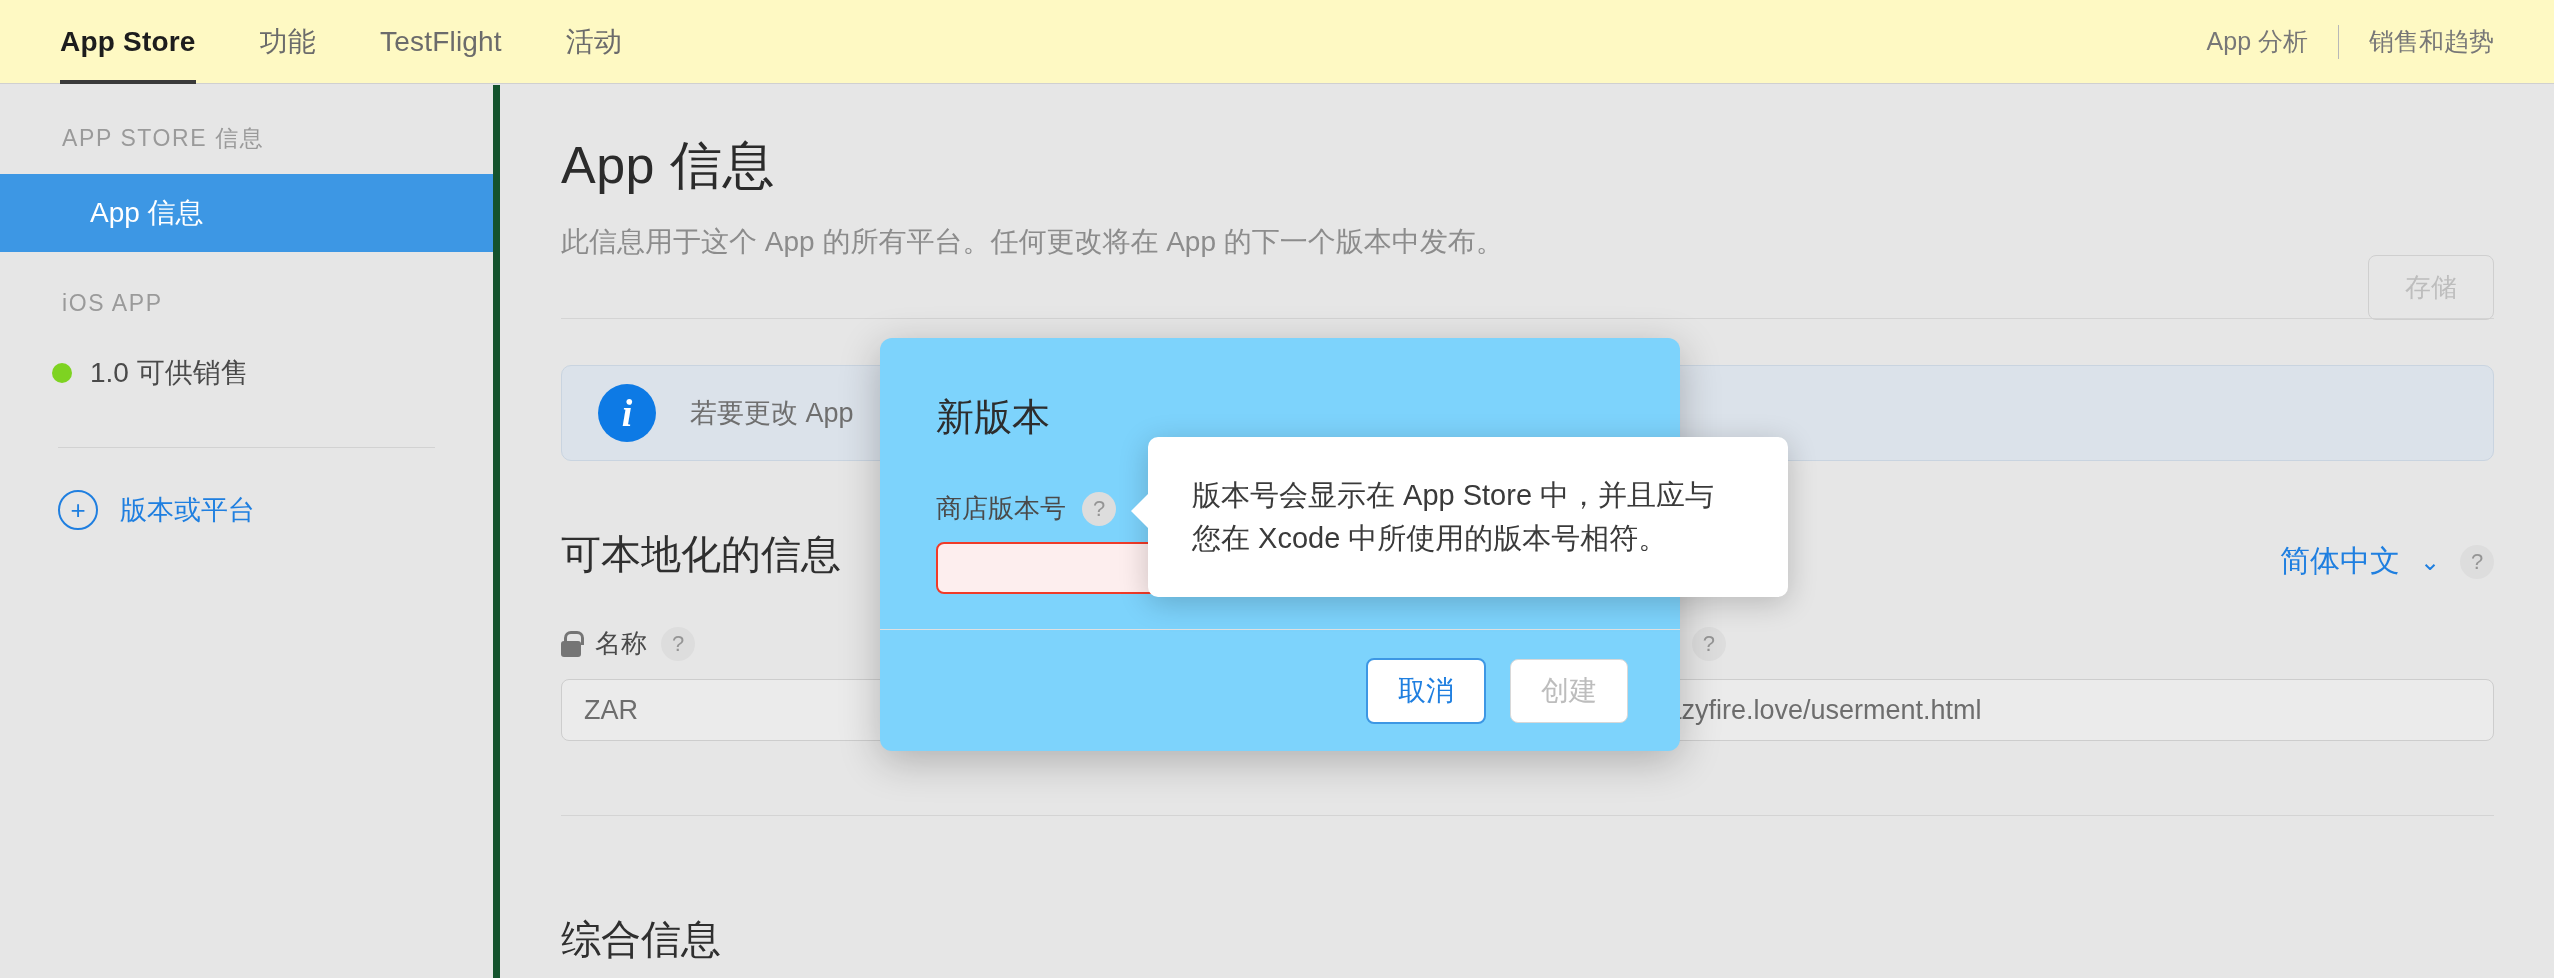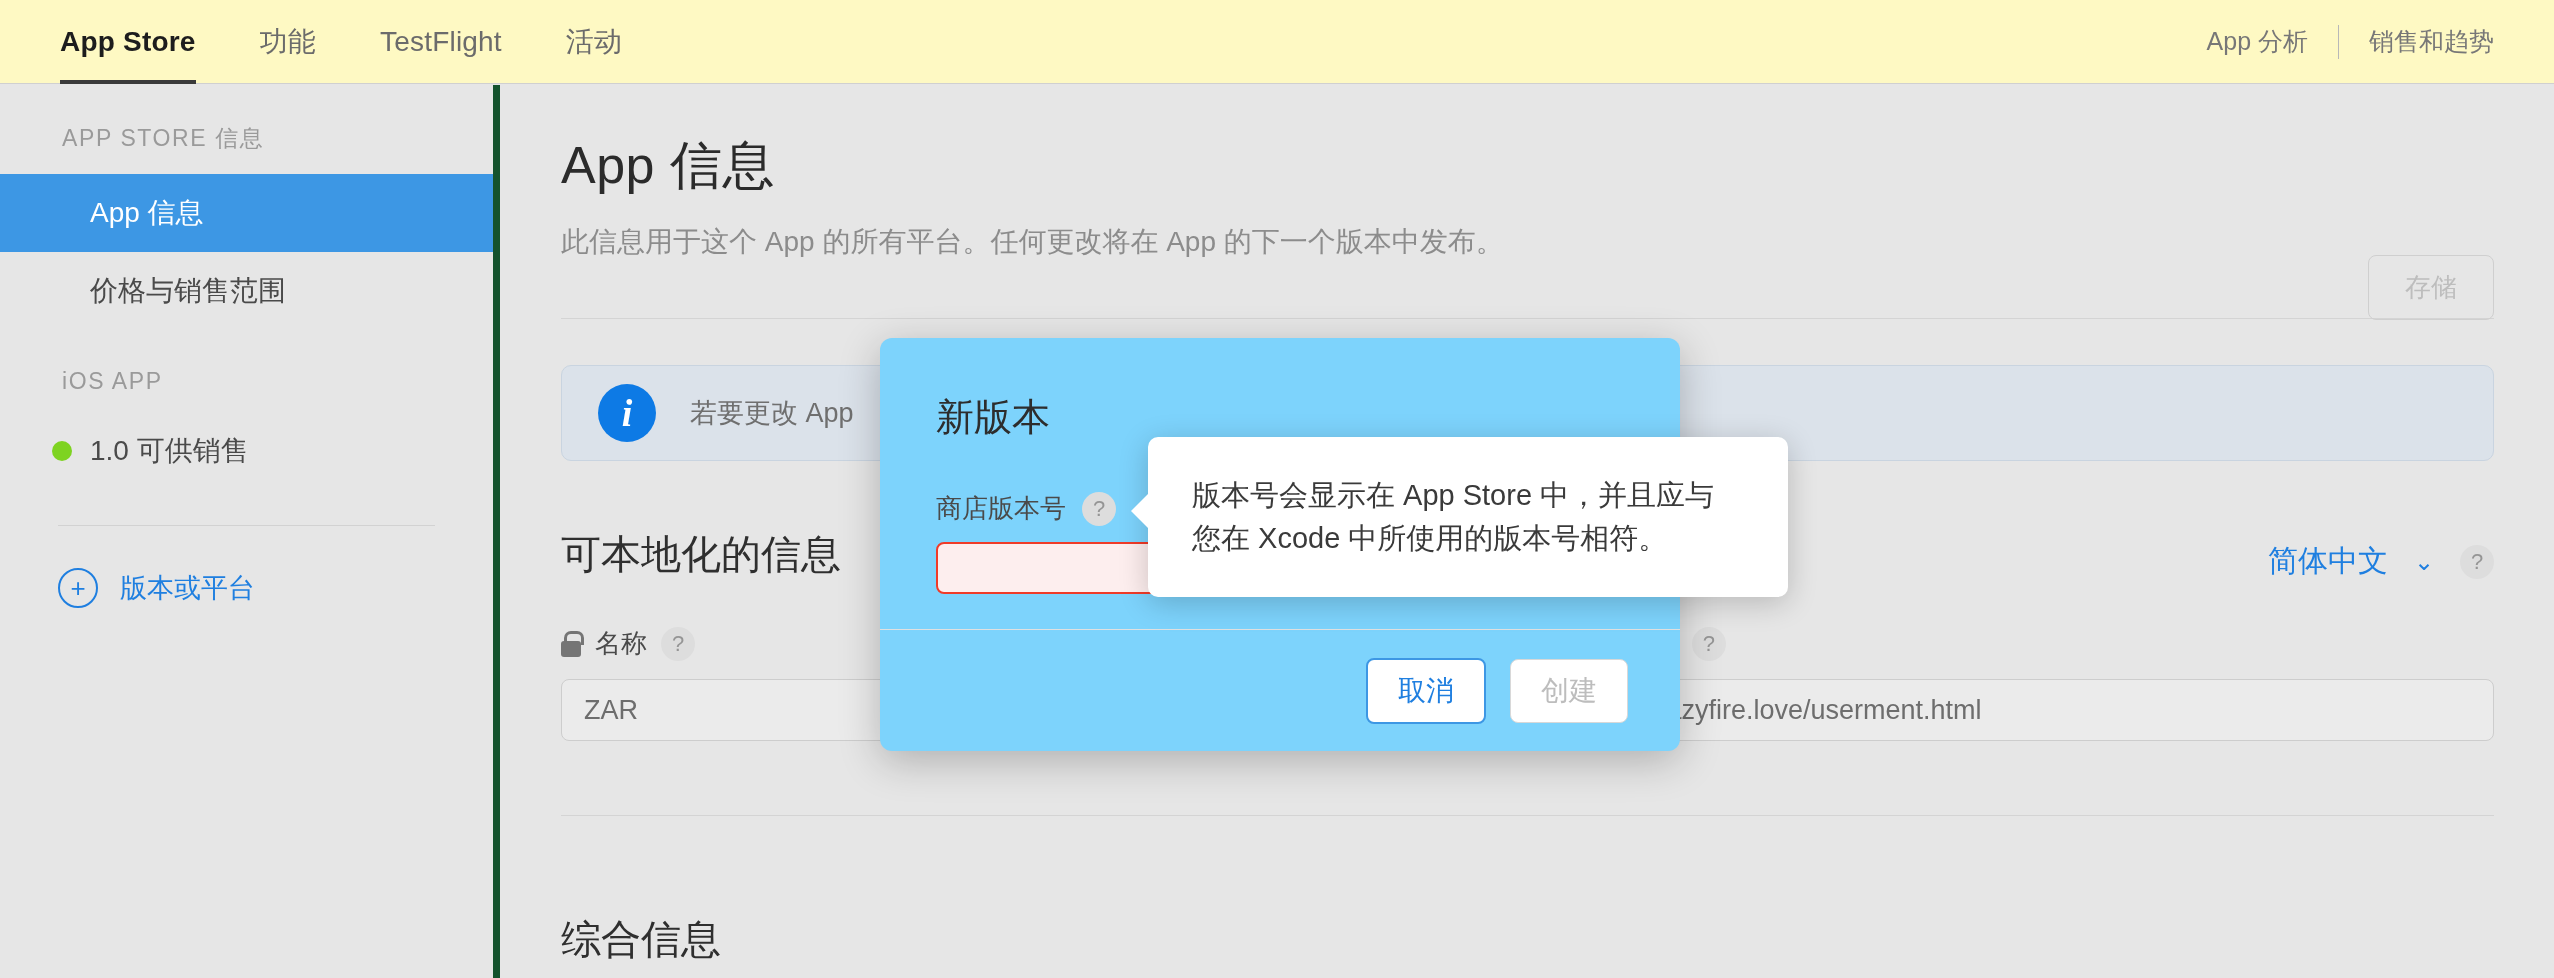--- a/index.html
+++ b/index.html
@@ -89,21 +89,21 @@
     font-size: 38px; font-style: italic; font-family: "Liberation Serif", serif;
     font-weight: bold; flex:none; margin-right: 34px;
   }
   .notice-text { font-size: 27px; color:#6f6f6f; }
 
   .section-head {
     display:flex; align-items:flex-end; justify-content:space-between;
     margin-top: 66px;
   }
   .section-title { font-size: 40px; color:#2f2f2f; }
-  .lang-picker { display:flex; align-items:center; gap: 26px; }
+  .lang-picker { display:flex; align-items:center; gap: 20px; }
   .lang-link { color:#1f7fe0; font-size: 30px; cursor:pointer; }
   .chev { color:#1f7fe0; font-size: 24px; }
   .qmark {
     width:34px; height:34px; border-radius:50%; background:#dddddd; color:#959595;
     font-size: 22px; display:inline-flex; align-items:center; justify-content:center;
     flex:none; cursor:pointer;
   }
 
   .field-row { display:flex; margin-top: 44px; gap: 58px; }
   .field { flex: 1; min-width: 0; }
@@ -198,23 +198,20 @@
       <div class="topright-item">App 分析</div>
       <div class="topright-sep"></div>
       <div class="topright-item">销售和趋势</div>
     </div>
   </div>
 
   <div class="sidebar">
     <div class="side-group-title">APP STORE 信息</div>
     <div class="side-item selected">
       <span>App 信息</span>
-    </div>
-    <div class="side-item">
-      <span>价格与销售范围</span>
     </div>
     <div class="side-group-title">iOS APP</div>
     <div class="side-version">
       <span class="dot"></span>
       <span>1.0 可供销售</span>
     </div>
     <div class="side-divider"></div>
     <div class="side-add">
       <span class="plus-circle">+</span>
       <span>版本或平台</span>

